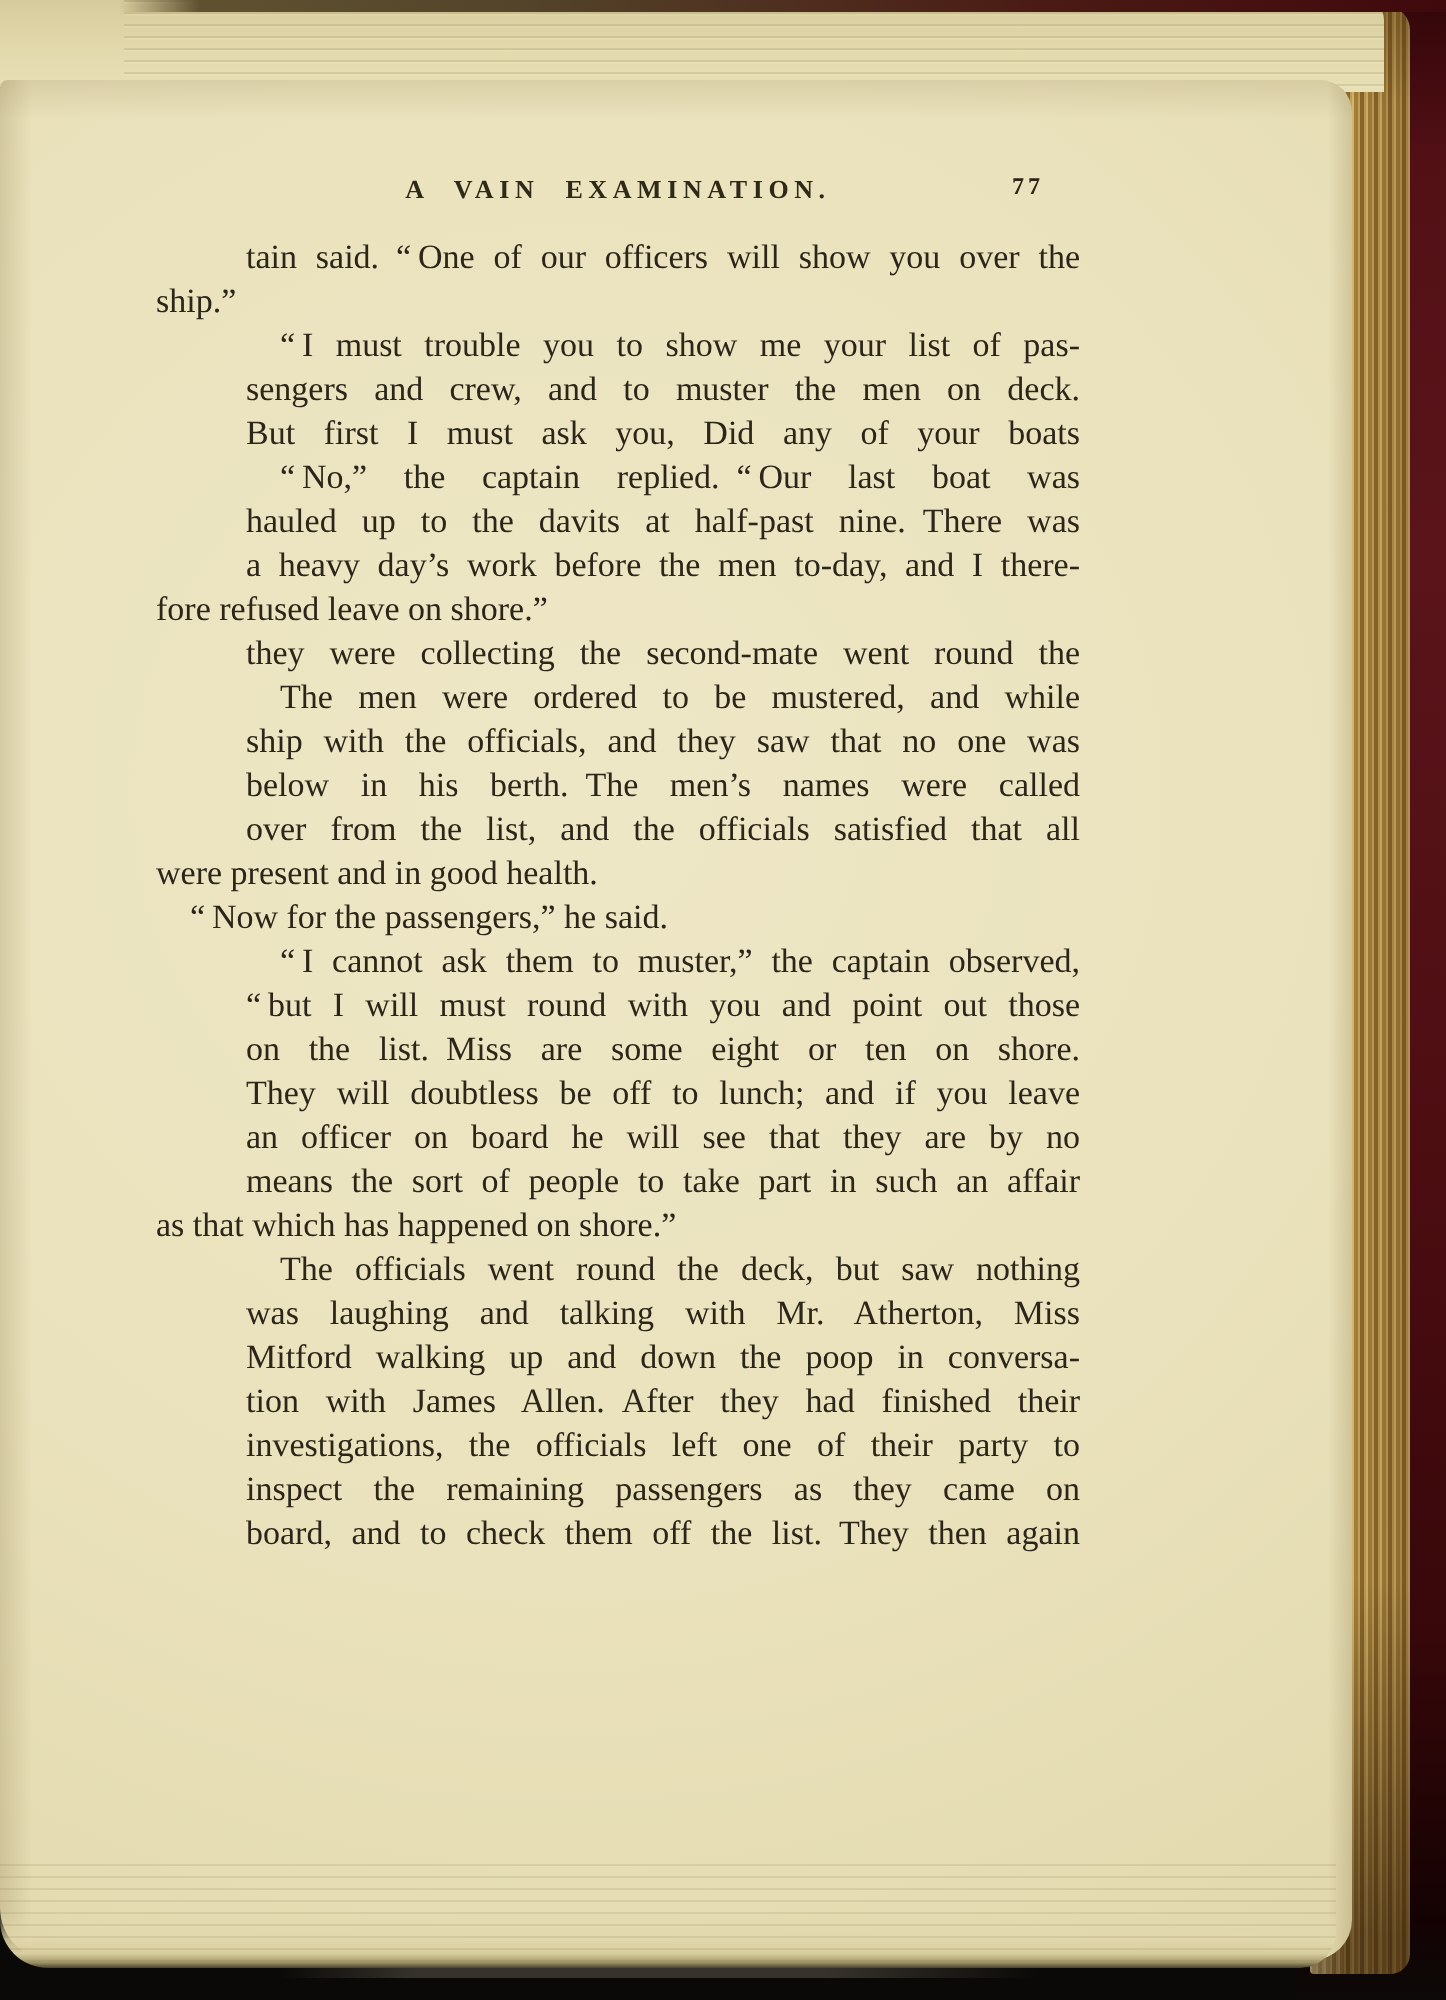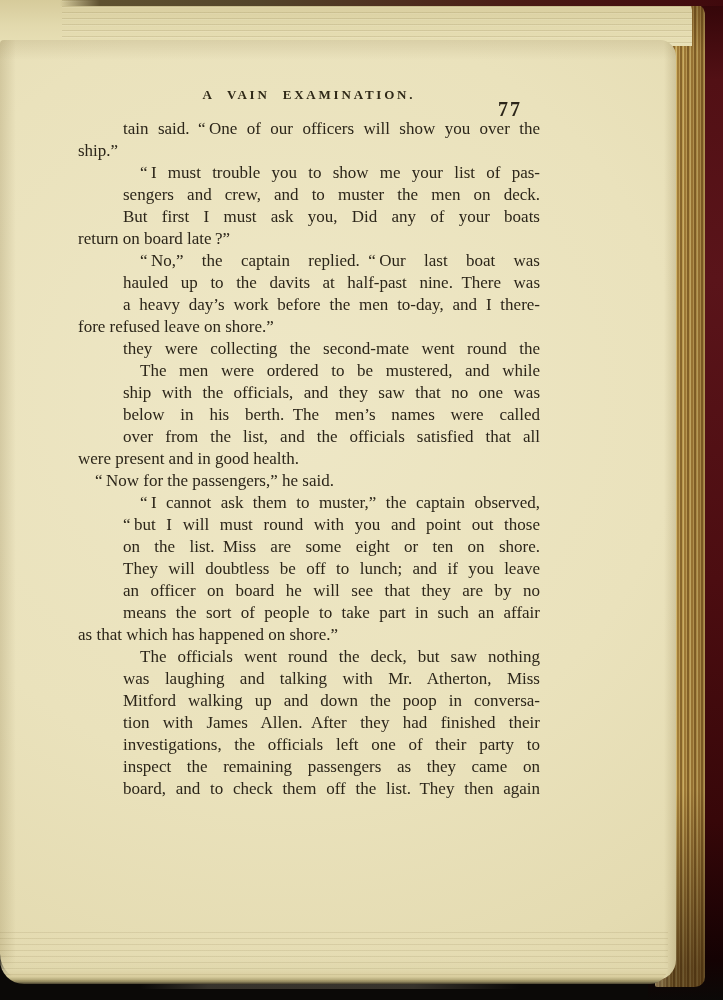--- a/index.html
+++ b/index.html
@@ -65,21 +65,21 @@
     background:linear-gradient(90deg, rgba(95,81,48,0) 0%, #5f5130 6%, #53442a 30%, #4a1a14 70%, #40090d 100%);
   }
 
   
   .content { position:absolute; left:78px; top:86px; width:462px; z-index:5; color:#2c261a; }
   .pheader { position:relative; height:20px; }
   .ptitle {
     position:absolute; left:0; right:0; top:1px; text-align:center;
     font-size:13px; font-weight:bold; letter-spacing:2.8px; word-spacing:7px; color:#2f2918;
   }
-  .pnum { position:absolute; right:18px; top:12px; font-size:20px; font-weight:bold; letter-spacing:2px; }
+  .pnum { position:absolute; right:18px; top:0; font-size:12px; font-weight:bold; letter-spacing:2px; }
 
   .textblock { position:absolute; left:0; top:32px; width:462px; }
   .ln { height:22px; line-height:22px; font-size:17px; white-space:nowrap; }
   .j { text-align:justify; text-align-last:justify; white-space:normal;margin-left:45px; }
   .e { text-align:left; }
   .i { text-indent:17px; }
 </style>
 </head>
 <body>
 
@@ -96,21 +96,20 @@
     <div class="pheader">
       <div class="ptitle">A VAIN EXAMINATION.</div>
       <div class="pnum">77</div>
     </div>
     <div class="textblock">
       <div class="ln j">tain said. “ One of our officers will show you over the</div>
       <div class="ln e">ship.”</div>
       <div class="ln i j">“ I must trouble you to show me your list of pas-</div>
       <div class="ln j">sengers and crew, and to muster the men on deck.</div>
       <div class="ln j">But first I must ask you, Did any of your boats</div>
-      <div class="ln e">return on board late ?”</div>
       <div class="ln i j">“ No,” the captain replied. “ Our last boat was</div>
       <div class="ln j">hauled up to the davits at half-past nine. There was</div>
       <div class="ln j">a heavy day’s work before the men to-day, and I there-</div>
       <div class="ln e">fore refused leave on shore.”</div>
       <div class="ln j">they were collecting the second-mate went round the</div>
       <div class="ln i j">The men were ordered to be mustered, and while</div>
       <div class="ln j">ship with the officials, and they saw that no one was</div>
       <div class="ln j">below in his berth. The men’s names were called</div>
       <div class="ln j">over from the list, and the officials satisfied that all</div>
       <div class="ln e">were present and in good health.</div>

